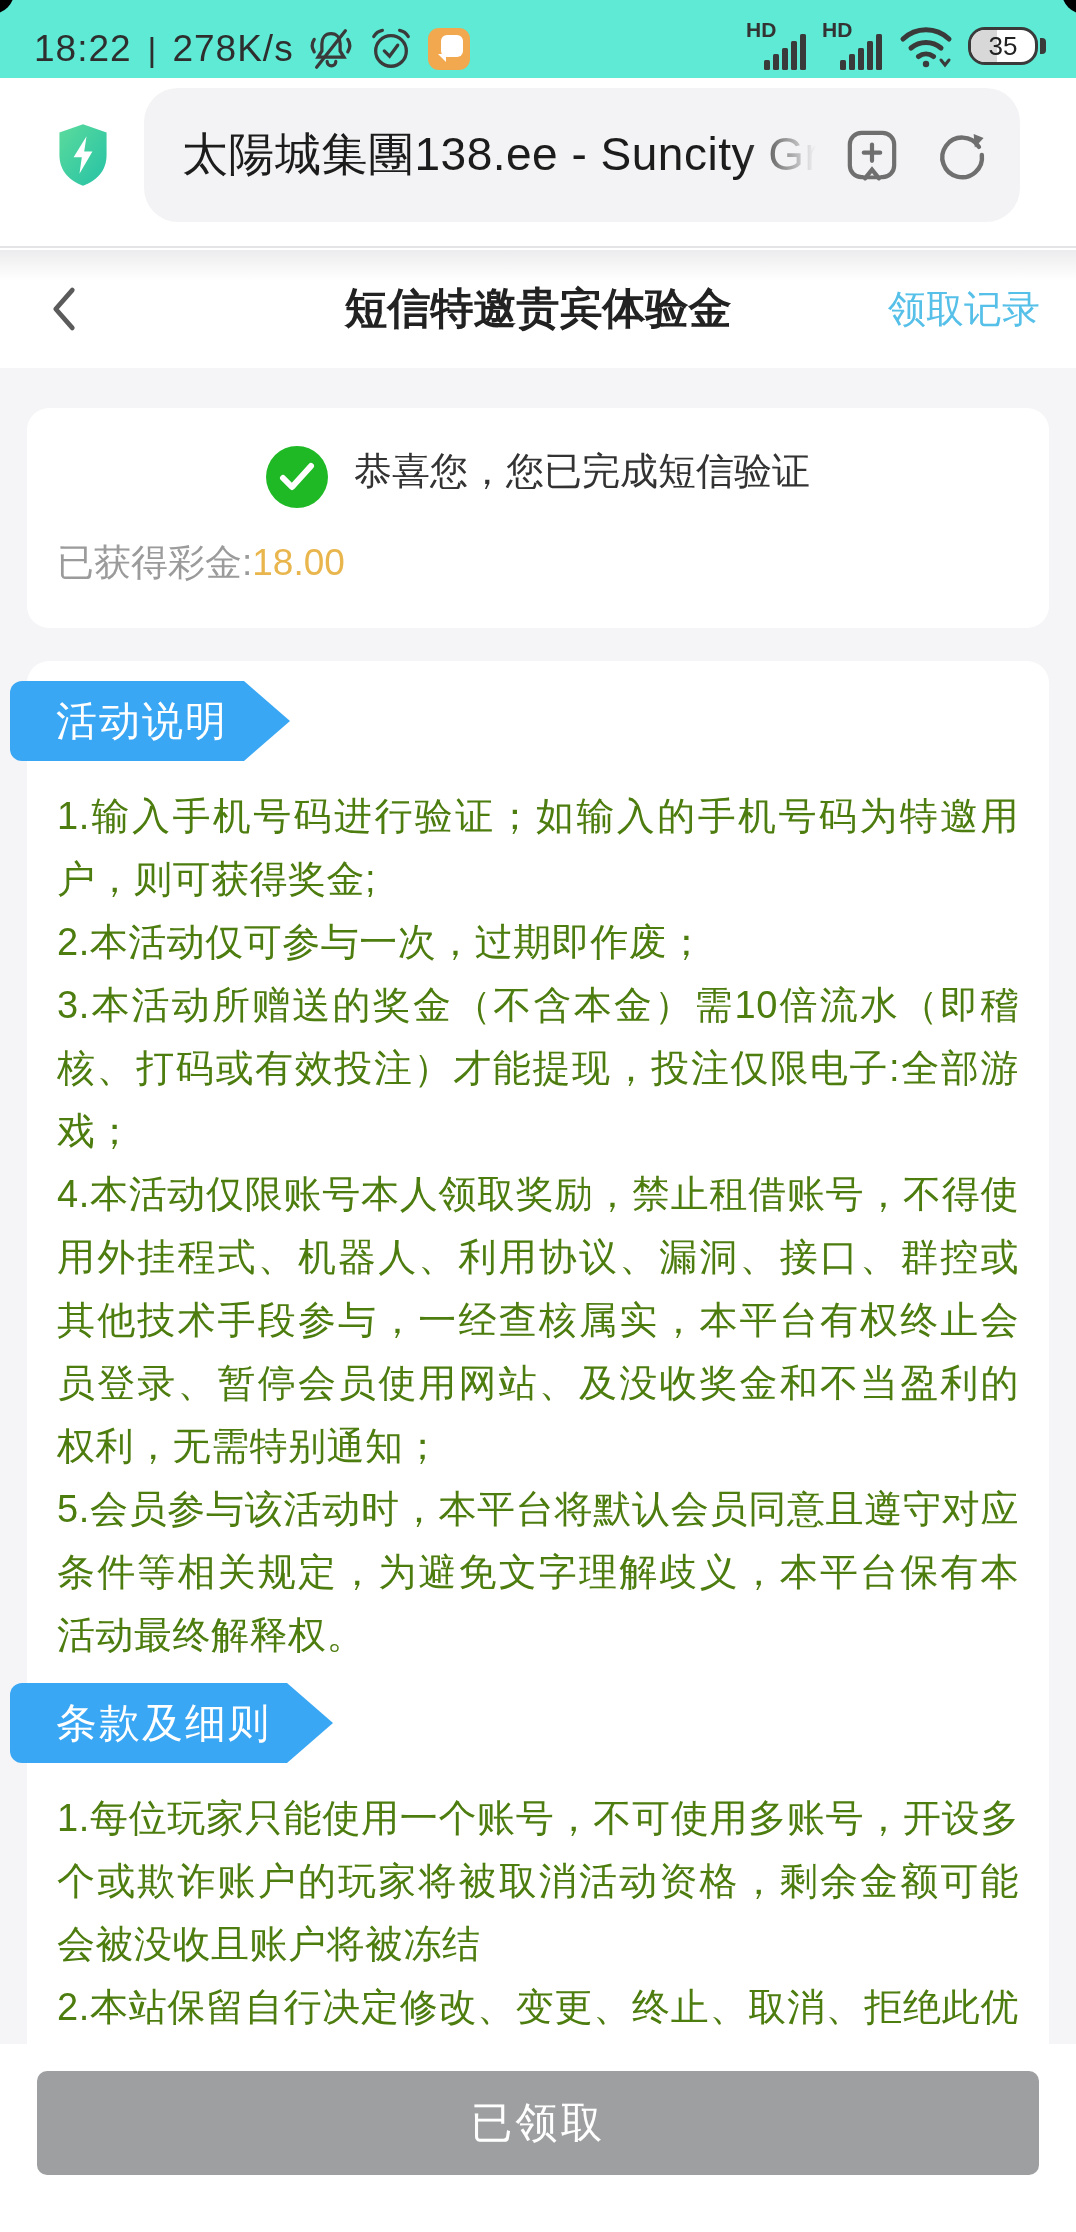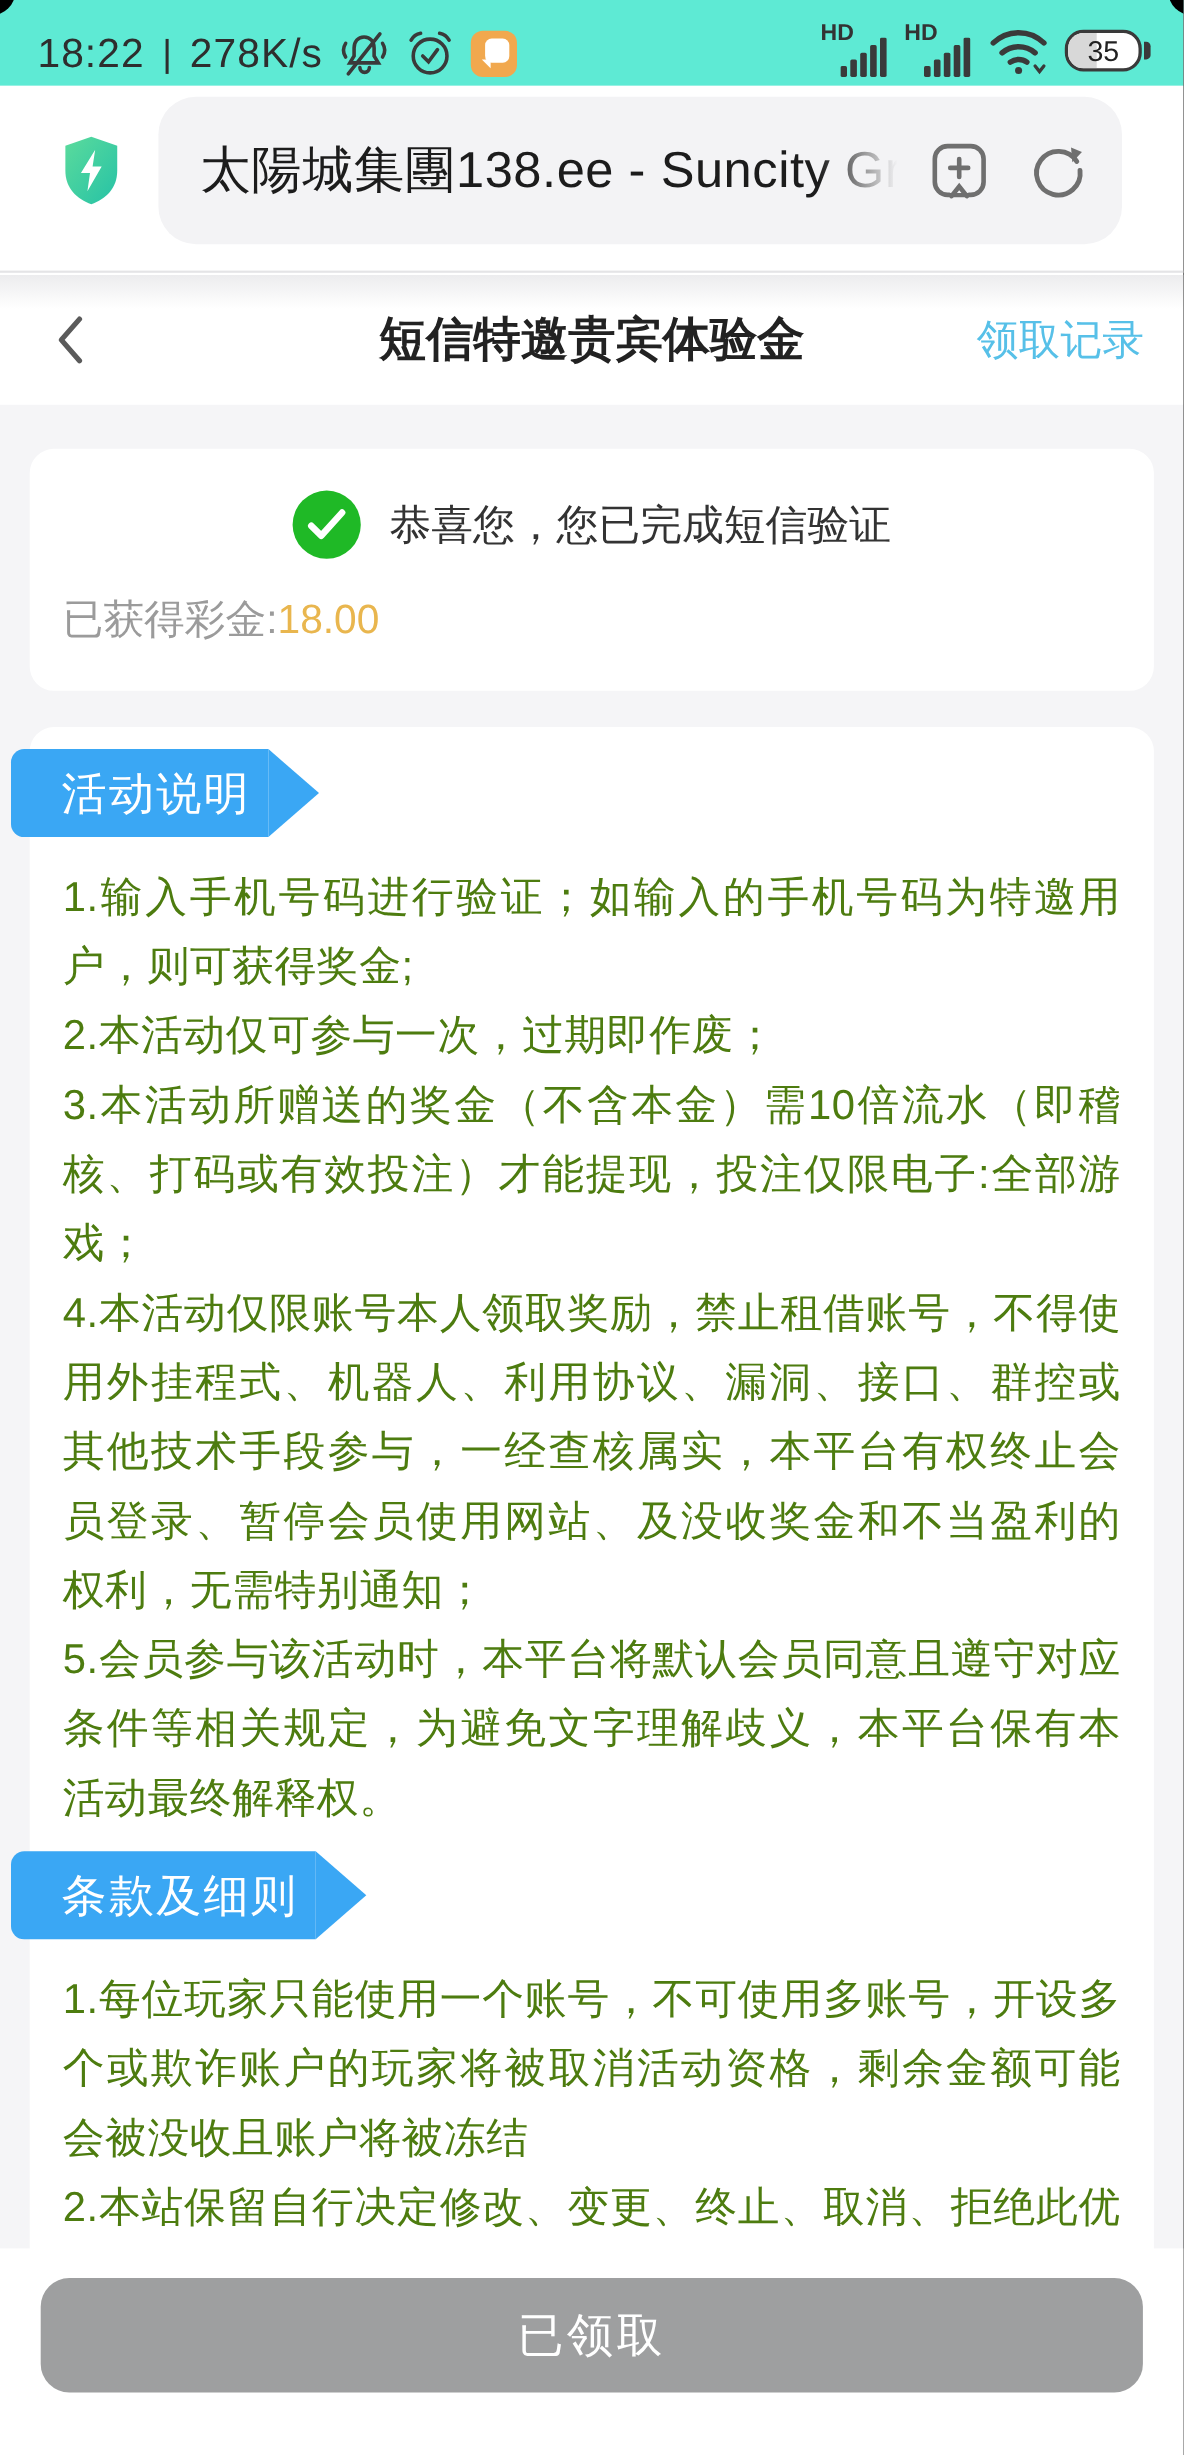--- a/index.html
+++ b/index.html
@@ -48,21 +48,21 @@
     display:flex;align-items:center;justify-content:center;}
   .page-title{position:absolute;left:50%;top:50%;transform:translate(-50%,-50%);
     font-size:43px;font-weight:700;color:#222;white-space:nowrap;}
   .claim-link{position:absolute;right:36px;top:50%;transform:translateY(-50%);
     font-size:38px;color:#57c0e8;white-space:nowrap;}
 
   
   .content{position:absolute;top:368px;left:0;right:0;bottom:0;background:#f5f5f7;overflow:hidden;}
   .card{background:#fff;border-radius:22px;margin:0 27px;}
   .result-card{margin-top:40px;padding:38px 30px 40px;}
-  .congrats-row{display:flex;align-items:center;justify-content:center;gap:26px;}
+  .congrats-row{display:flex;justify-content:center;gap:26px;}
   .check-circle{width:62px;height:62px;border-radius:50%;background:#1fb926;flex:0 0 auto;
     display:flex;align-items:center;justify-content:center;}
   .congrats-text{font-size:38px;font-weight:500;color:#333;}
   .bonus-row{margin-top:30px;font-size:37px;}
   .bonus-label{color:#9b9b9b;}
   .bonus-amount{color:#e9b64e;}
 
   .rules-card{margin-top:33px;padding:10px 30px 60px;position:relative;}
   .ribbon{position:relative;display:inline-block;height:80px;line-height:80px;background:#3aa7f4;
     color:#fff;font-size:41px;font-weight:500;padding:0 16px 0 46px;border-radius:12px 0 0 12px;
@@ -73,21 +73,21 @@
     background:#2a93e2;border-radius:0 0 12px 12px;z-index:-1;}
   .ribbon.first{margin-top:10px;}
   .ribbon.second{margin-top:16px;}
   .rules{margin-top:24px;}
   .rules p{margin:0;font-size:38px;line-height:63px;color:#4d7c0f;letter-spacing:0.5px;
     text-align:justify;}
 
   
   .bottom-bar{position:absolute;left:0;right:0;bottom:0;height:188px;background:#fff;z-index:20;}
   .claim-button{display:block;width:1002px;height:104px;margin:27px auto 0;background:#9e9fa0;
-    border:none;border-radius:26px;color:#fff;font-size:42px;letter-spacing:3px;}
+    border:none;border-radius:10px;color:#fff;font-size:42px;letter-spacing:3px;}
   svg{display:block;}
 </style>
 </head>
 <body>
 
 <div class="screen">
   <div class="corner tl"></div>
   <div class="corner tr"></div>
 
   <div class="status-bar">

